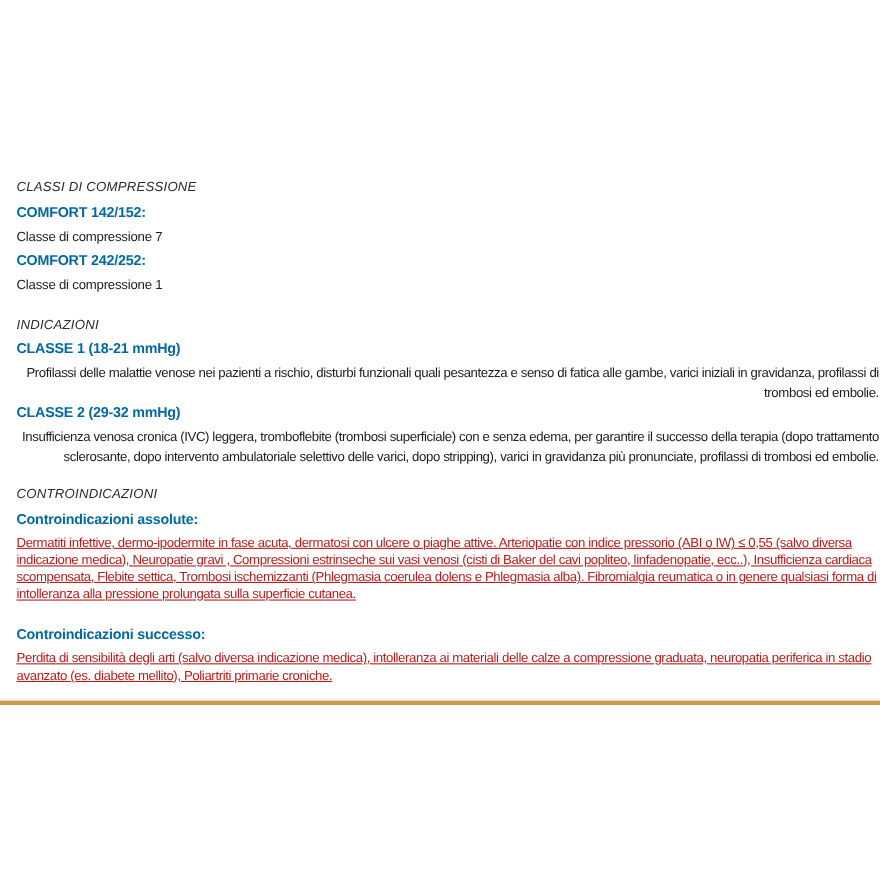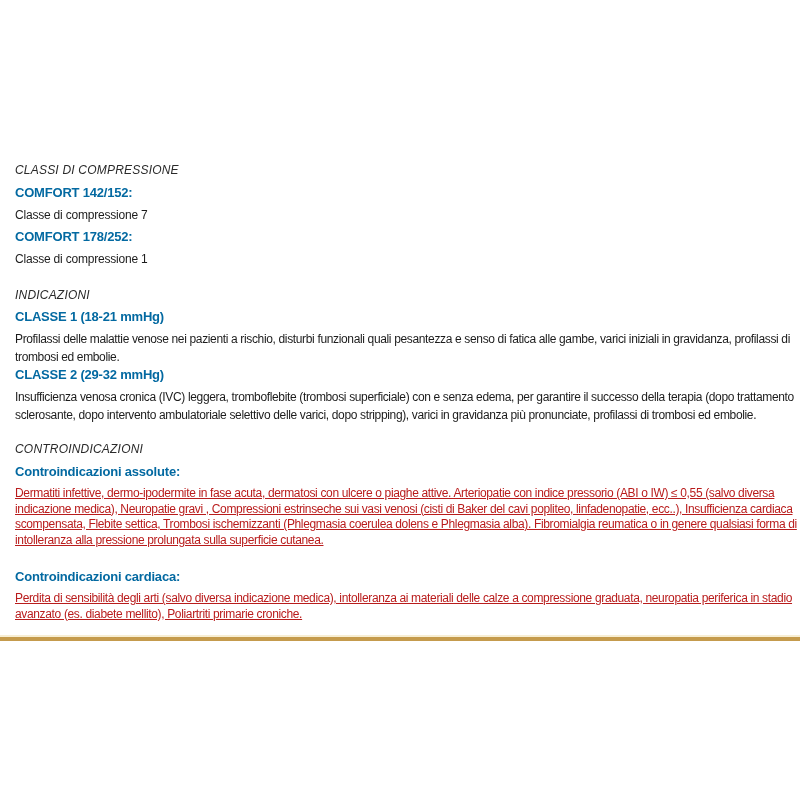--- a/index.html
+++ b/index.html
@@ -39,20 +39,21 @@
       font-size: 12px;
       line-height: 16px;
       letter-spacing: -0.2px;
       color: #1c1c1c;
     }
     .para-md {
       font-size: 12px;
       line-height: 18px;
       letter-spacing: -0.35px;
       color: #1c1c1c;
+      text-align: right;
     }
     .para-sm {
       font-size: 12px;
       line-height: 15.5px;
       letter-spacing: -0.35px;
       color: #b91c1c;
       text-decoration: underline;
     }
     .divider {
       position: absolute;
@@ -74,41 +75,41 @@
 <body>
 
 <main>
 
   <div class="block sec-heading" style="top:163px">CLASSI DI COMPRESSIONE</div>
 
   <div class="block sub-heading" style="top:185px">COMFORT 142/152:</div>
 
   <div class="block body-line" style="top:207px">Classe di compressione 7</div>
 
-  <div class="block sub-heading" style="top:229px">COMFORT 178/252:</div>
+  <div class="block sub-heading" style="top:229px">COMFORT 242/252:</div>
 
   <div class="block body-line" style="top:251px">Classe di compressione 1</div>
 
   <div class="block sec-heading" style="top:288px">INDICAZIONI</div>
 
   <div class="block sub-heading" style="top:309px">CLASSE 1 (18-21 mmHg)</div>
 
   <div class="block para-md" style="top:330px">Profilassi delle malattie venose nei pazienti a rischio, disturbi funzionali quali pesantezza e senso di fatica alle gambe, varici iniziali in gravidanza, profilassi di trombosi ed embolie.</div>
 
   <div class="block sub-heading" style="top:367px">CLASSE 2 (29-32 mmHg)</div>
 
   <div class="block para-md" style="top:388px">Insufficienza venosa cronica (IVC) leggera, tromboflebite (trombosi superficiale) con e senza edema, per garantire il successo della terapia (dopo trattamento sclerosante, dopo intervento ambulatoriale selettivo delle varici, dopo stripping), varici in gravidanza più pronunciate, profilassi di trombosi ed embolie.</div>
 
   <div class="block sec-heading" style="top:442px">CONTROINDICAZIONI</div>
 
   <div class="block sub-heading" style="top:464px">Controindicazioni assolute:</div>
 
   <div class="block para-sm" style="top:486px">Dermatiti infettive, dermo-ipodermite in fase acuta, dermatosi con ulcere o piaghe attive. Arteriopatie con indice pressorio (ABI o IW) ≤ 0,55 (salvo diversa indicazione medica), Neuropatie gravi , Compressioni estrinseche sui vasi venosi (cisti di Baker del cavi popliteo, linfadenopatie, ecc..), Insufficienza cardiaca scompensata, Flebite settica, Trombosi ischemizzanti (Phlegmasia coerulea dolens e Phlegmasia alba). Fibromialgia reumatica o in genere qualsiasi forma di intolleranza alla pressione prolungata sulla superficie cutanea.</div>
 
-  <div class="block sub-heading" style="top:569px">Controindicazioni cardiaca:</div>
+  <div class="block sub-heading" style="top:569px">Controindicazioni successo:</div>
 
   <div class="block para-sm" style="top:591px">Perdita di sensibilità degli arti (salvo diversa indicazione medica), intolleranza ai materiali delle calze a compressione graduata, neuropatia periferica in stadio avanzato (es. diabete mellito), Poliartriti primarie croniche.</div>
 
   <div class="divider">
     <div class="lightband" style="background: rgb(247, 238, 212);"></div>
     <div class="goldband" style="background: rgb(197, 155, 77);"></div>
   </div>
 
 </main>
 

